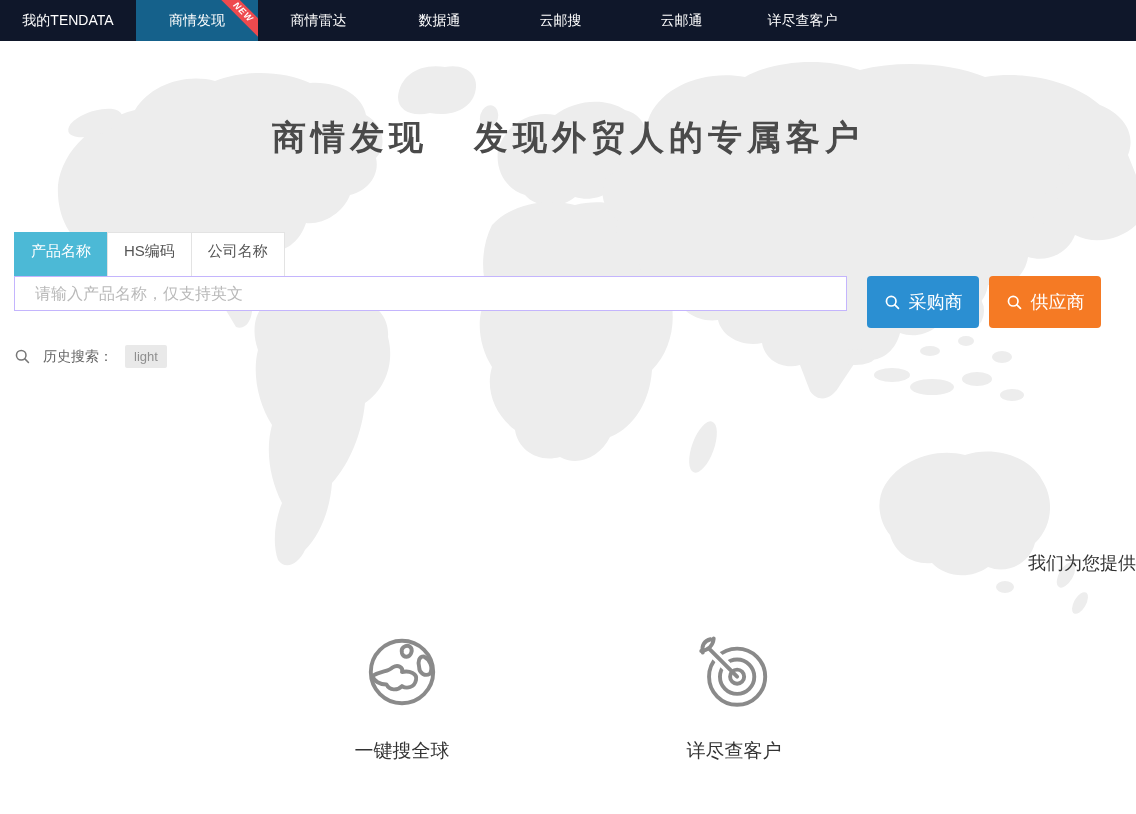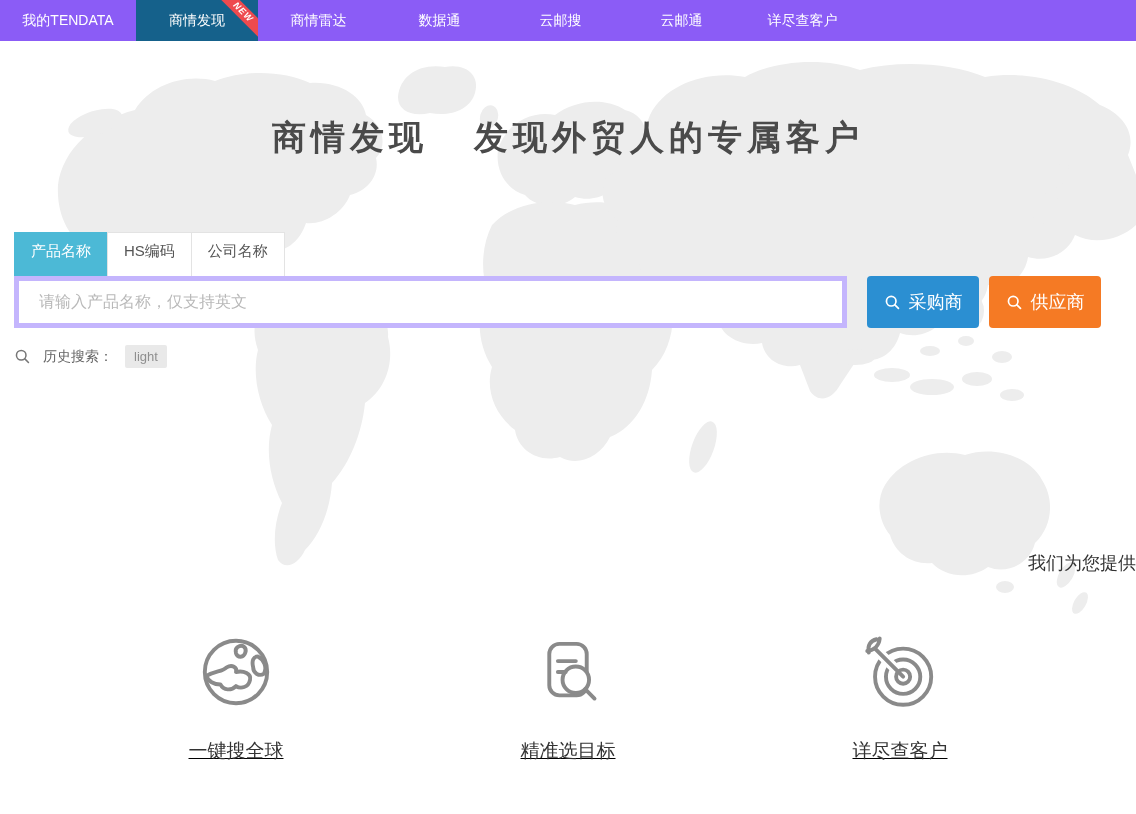--- a/index.html
+++ b/index.html
@@ -1,21 +1,21 @@
 <!DOCTYPE html>
 <html><head>
 <meta charset="utf-8">
 <style>
   * { margin:0; padding:0; box-sizing:border-box; }
   html,body { width:1136px; height:814px; background:#ffffff; overflow:hidden;
     font-family:"Liberation Sans","DejaVu Sans",sans-serif; }
   .page { position:relative; width:1136px; height:814px; }
 
   
-  .navbar { position:relative; z-index:5; height:41px; background:#8b5cf6; display:flex; }
+  .navbar { position:relative; z-index:5; height:41px; background:#0f172a; display:flex; }
   .nav-item { flex:0 0 121px; height:41px; line-height:41px; text-align:center;
     color:#ffffff; font-size:14px; cursor:pointer; white-space:nowrap; }
   .nav-item.first { flex:0 0 136px; }
   .nav-item.active { flex:0 0 122px; background:#15618b; position:relative; overflow:hidden; }
   .ribbon { position:absolute; top:6px; right:-19px; width:68px; line-height:13px;
     background:#ee4a4e; color:#ffffff; font-size:9px; font-weight:bold; font-style:italic;
     text-align:center; transform:rotate(45deg); letter-spacing:1px; }
 
   
   .map-bg { position:absolute; top:55px; left:0; width:1136px; height:660px;
@@ -30,39 +30,39 @@
     font-size:34px; letter-spacing:5px; color:#4a4a4a; }
 
   
   .search-area { margin:71px 35px 0 14px; }
   .tabs { display:flex; }
   .tab { height:44px; line-height:35px; padding:0 16px; font-size:15px; color:#555555;
     background:#ffffff; border:1px solid #e3e3e3; border-bottom:none; margin-right:-1px;
     cursor:pointer; }
   .tab.active { background:#4cb9d6; color:#ffffff; border-color:#4cb9d6; }
   .search-row { display:flex; align-items:stretch; }
-  .search-input { flex:1; height:52px; border:5px solid #c4b5fd; background:#ffffff;
+  .search-input { flex:1; height:35px; border:1px solid #c4b5fd; background:#ffffff;
     font-size:16px; color:#333333; padding:0 20px; outline:none;
     font-family:"Liberation Sans","DejaVu Sans",sans-serif; }
   .search-input::placeholder { color:#b9b9b9; }
   .btn { width:112px; height:52px; border:none; border-radius:4px; color:#ffffff;
     font-size:18px; display:flex; align-items:center; justify-content:center; gap:8px;
     cursor:pointer; font-family:inherit; }
   .btn-buyer { background:#2b8fd2; margin-left:20px; }
   .btn-supplier { background:#f57a24; margin-left:10px; }
 
   .history-row { display:flex; align-items:center; margin-top:17px; font-size:14px;
     color:#666666; gap:12px; }
   .history-tag { background:#e9e9e9; color:#8f8f8f; font-size:13px; padding:4px 9px;
     border-radius:2px; cursor:pointer; }
 
   
   .provide-title { text-align:right; margin-top:183px; font-size:18px; color:#333333; }
   .features { display:flex; justify-content:center; gap:132px; margin-top:58px; }
-  .feature { width:200px; display:flex; flex-direction:column; align-items:center;text-decoration:underline; }
+  .feature { width:200px; display:flex; flex-direction:column; align-items:center; }
   .feature-label { margin-top:27px; font-size:19px; color:#333333; }
   .f-icon { width:78px; height:78px; }
   .f-icon * { fill:none; stroke:#8a8a8a; stroke-width:5; stroke-linecap:round; stroke-linejoin:round; }
   .f-icon .knock { fill:#ffffff; }
   .f-icon .white-under { stroke:#ffffff; stroke-width:13; }
 </style>
 </head>
 <body>
 
 <div class="page">
@@ -165,30 +165,20 @@
       <div class="feature">
         <svg class="f-icon" viewBox="0 0 100 100">
           <circle cx="50" cy="50" r="40"></circle>
           <path d="M12,55 C25,48 32,50 38,44 C45,40 52,44 50,50 C60,48 70,52 68,60 C66,70 56,72 50,68 C44,74 34,74 30,66 C22,66 14,62 12,55 Z"></path>
           <path d="M52,18 C58,14 64,18 62,25 C60,32 52,32 50,26 C49,22 49,20 52,18 Z"></path>
           <path d="M78,30 C86,34 90,44 86,52 C80,56 72,52 72,44 C70,36 72,30 78,30 Z"></path>
         </svg>
         <div class="feature-label">一键搜全球</div>
       </div>
 
-      <div class="feature">
-        <svg class="f-icon" viewBox="0 0 100 100">
-          <rect x="26" y="14" width="48" height="66" rx="13"></rect>
-          <circle class="knock" cx="60" cy="60" r="17"></circle>
-          <line x1="37" y1="36" x2="60" y2="36"></line>
-          <line x1="37" y1="50" x2="47" y2="50"></line>
-          <line x1="72" y1="72" x2="84" y2="84"></line>
-        </svg>
-        <div class="feature-label">精准选目标</div>
-      </div>
 
       <div class="feature">
         <svg class="f-icon" viewBox="0 0 100 100">
           <circle cx="54" cy="56" r="36"></circle>
           <circle cx="54" cy="56" r="22"></circle>
           <line class="white-under" x1="16" y1="18" x2="54" y2="56"></line>
           <circle cx="54" cy="56" r="9"></circle>
           <line x1="18" y1="20" x2="54" y2="56"></line>
           <path d="M20,8 C12,10 8,16 10,25"></path>
           <path d="M8,23 C17,22 23,16 24,7"></path>

